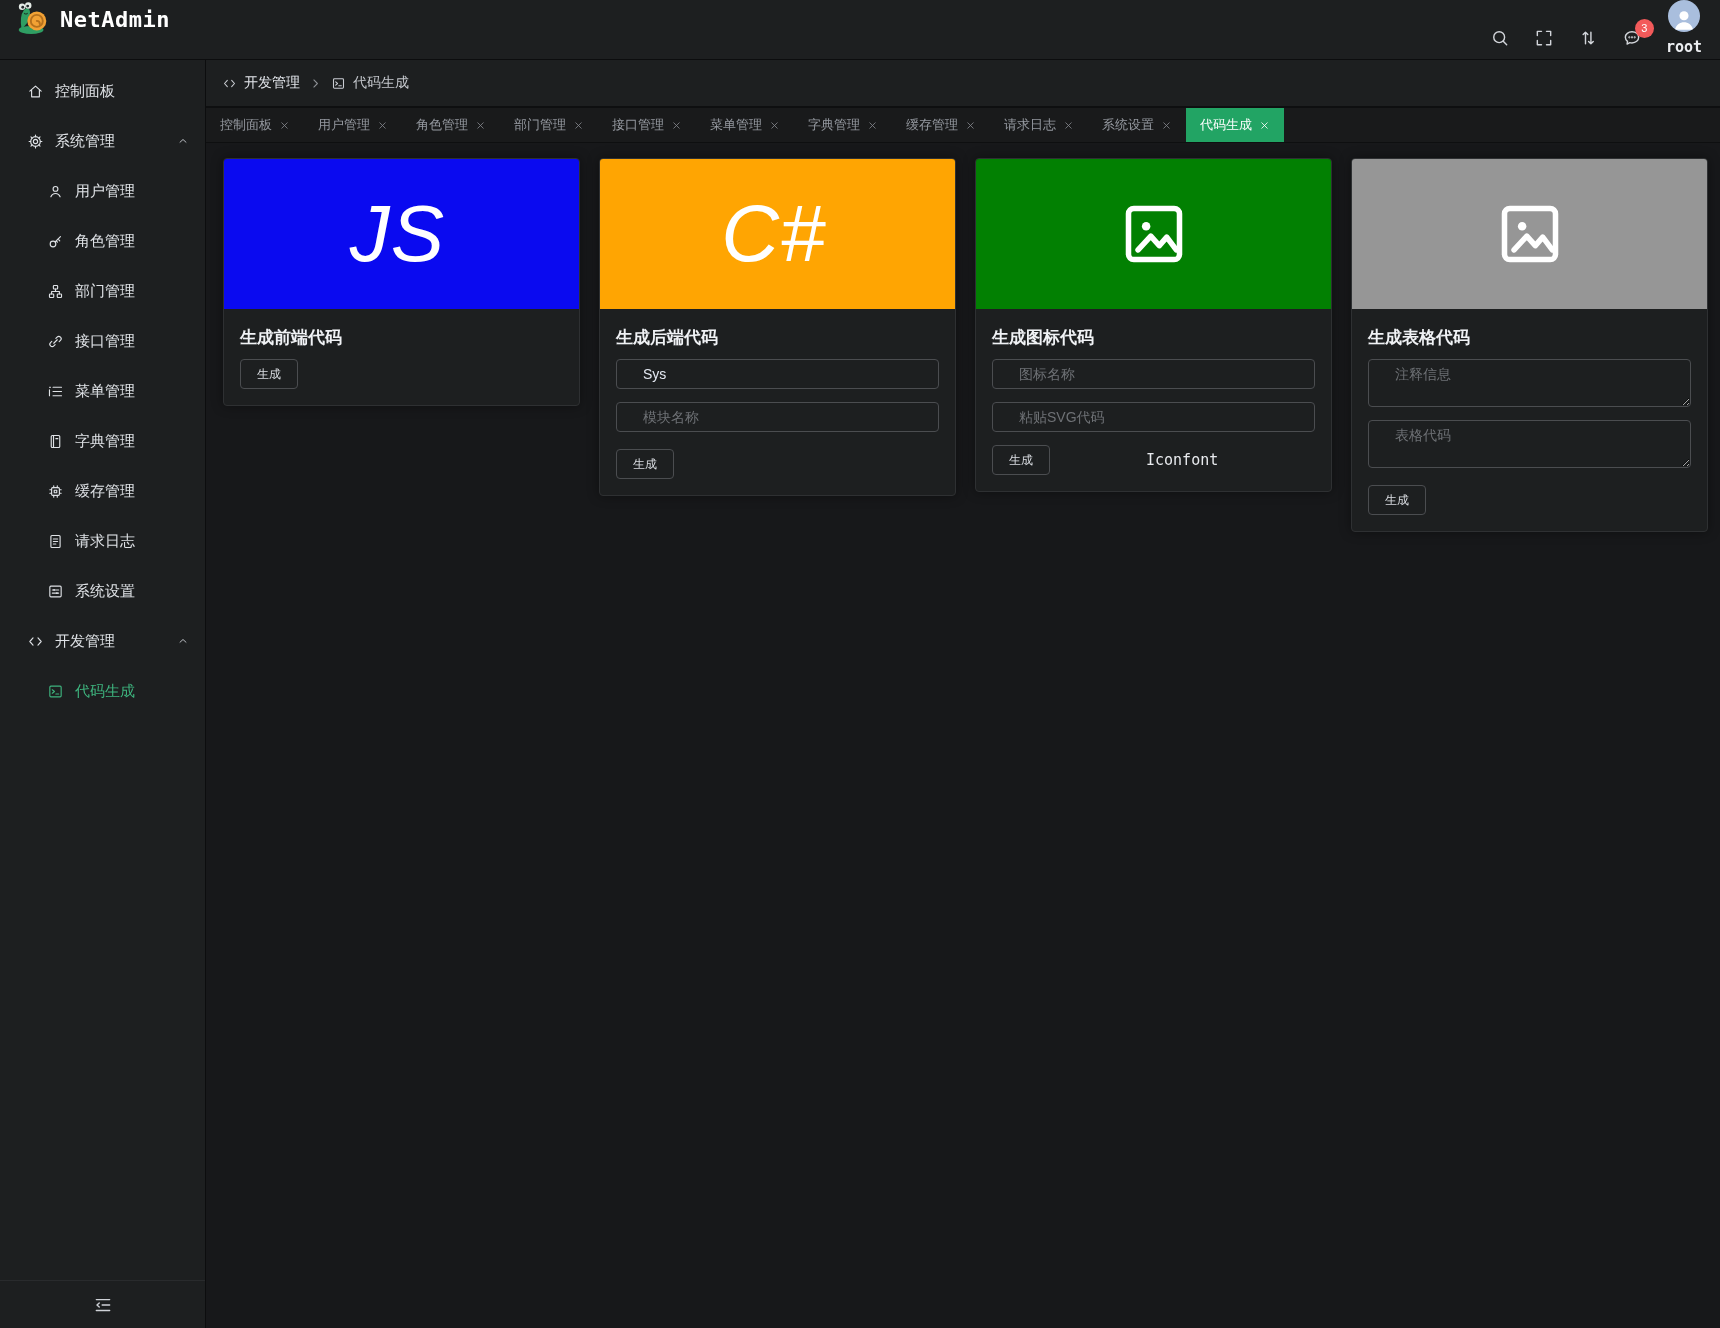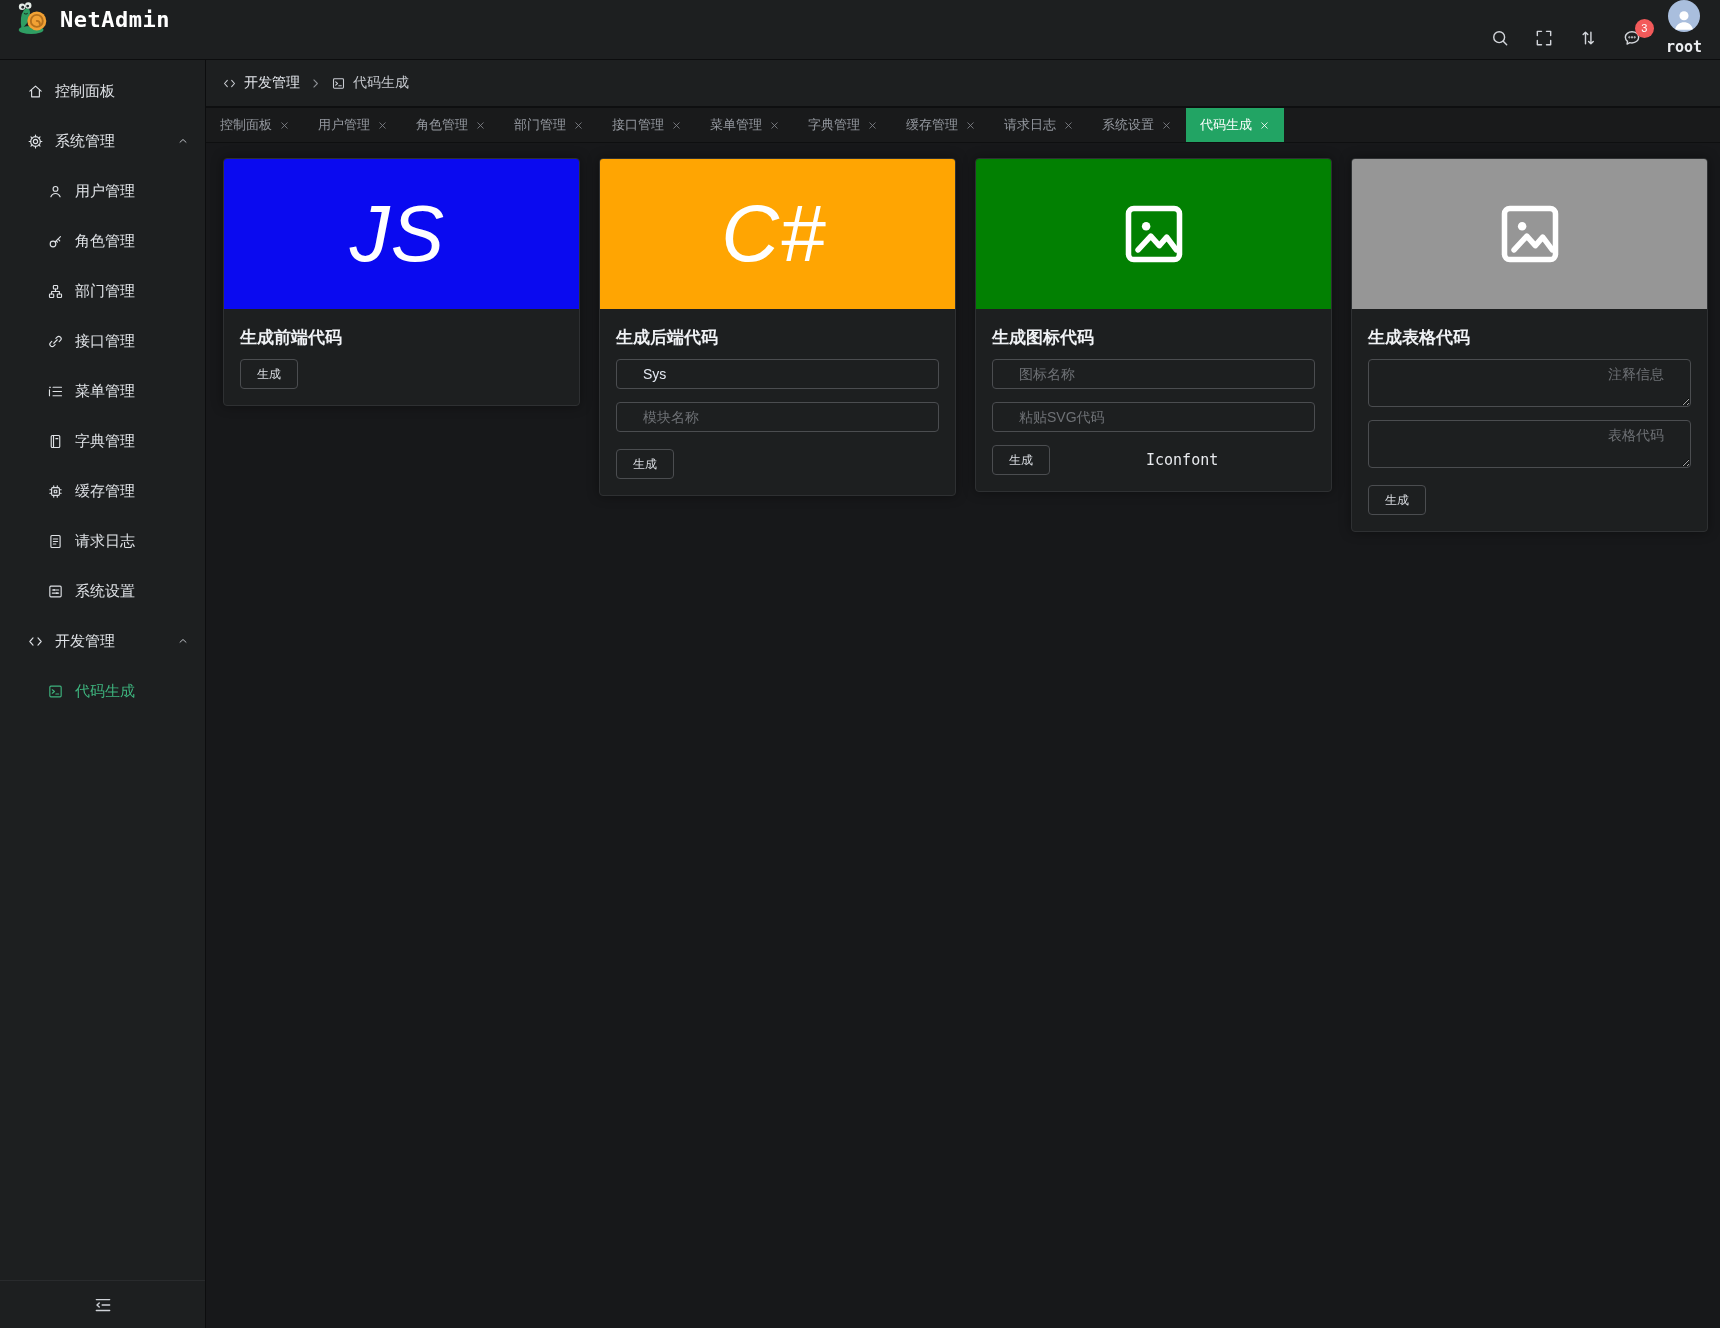--- a/index.html
+++ b/index.html
@@ -127,21 +127,21 @@
   .card-body { padding:17px 16px 16px; }
   .card-title { font-size:17px; font-weight:bold; color:#f0f2f5; margin-bottom:10px; }
   .fld {
     width:100%; height:30px;
     background:transparent; border:1px solid #4b4d50; border-radius:4px;
     color:#e5eaf3; font-size:14px; padding:0 26px;
     font-family:"Liberation Sans", sans-serif;
     margin-bottom:13px; outline:none; display:block;
   }
   .fld::placeholder { color:#6e7175; opacity:1; }
-  textarea.fld { height:48px; padding-top:6px; resize:both;text-align:right; }
+  textarea.fld { height:48px; padding-top:6px; resize:both; }
   .btn {
     height:30px; padding:0 16px;
     background:transparent; border:1px solid #4b4d50; border-radius:4px;
     color:#dadde2; font-size:12px; cursor:pointer;
     font-family:Liberation Sans, sans-serif;
   }
   .btn-row { display:flex; align-items:center; margin-top:4px; }
   .iconfont-link {
     font-family:"DejaVu Sans Mono", monospace;
     font-size:15px; color:#e8eaee; cursor:pointer;

